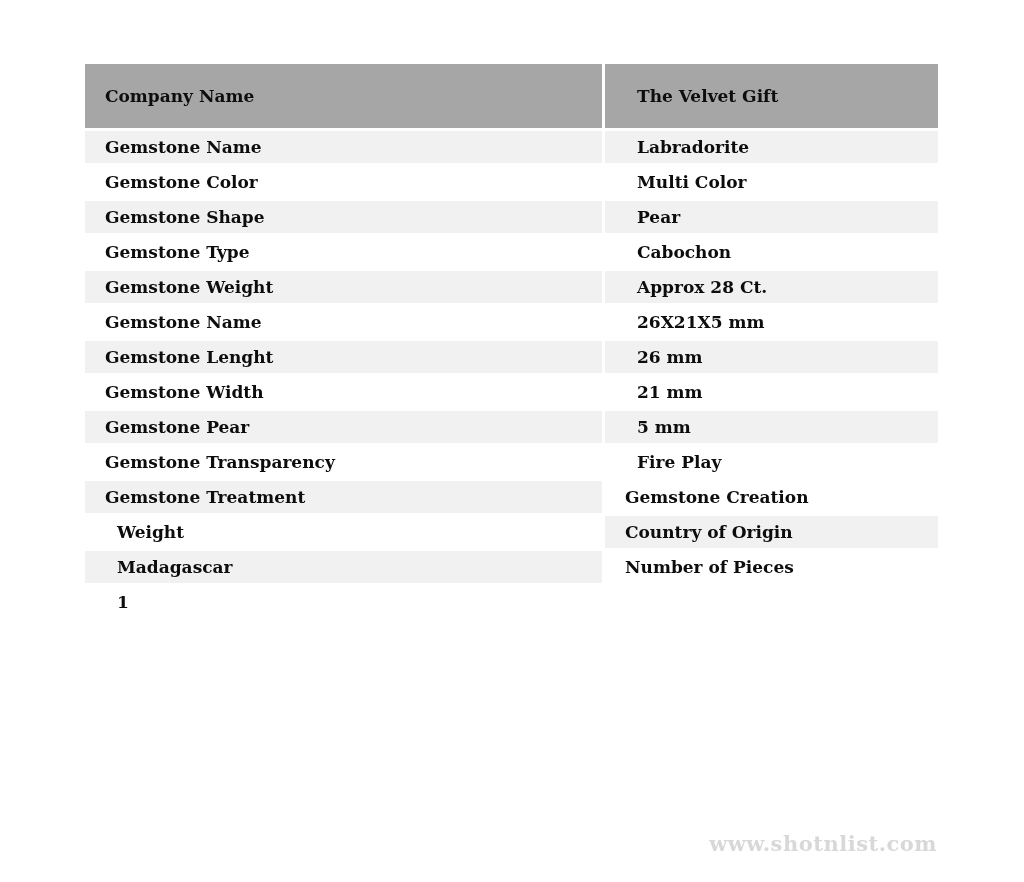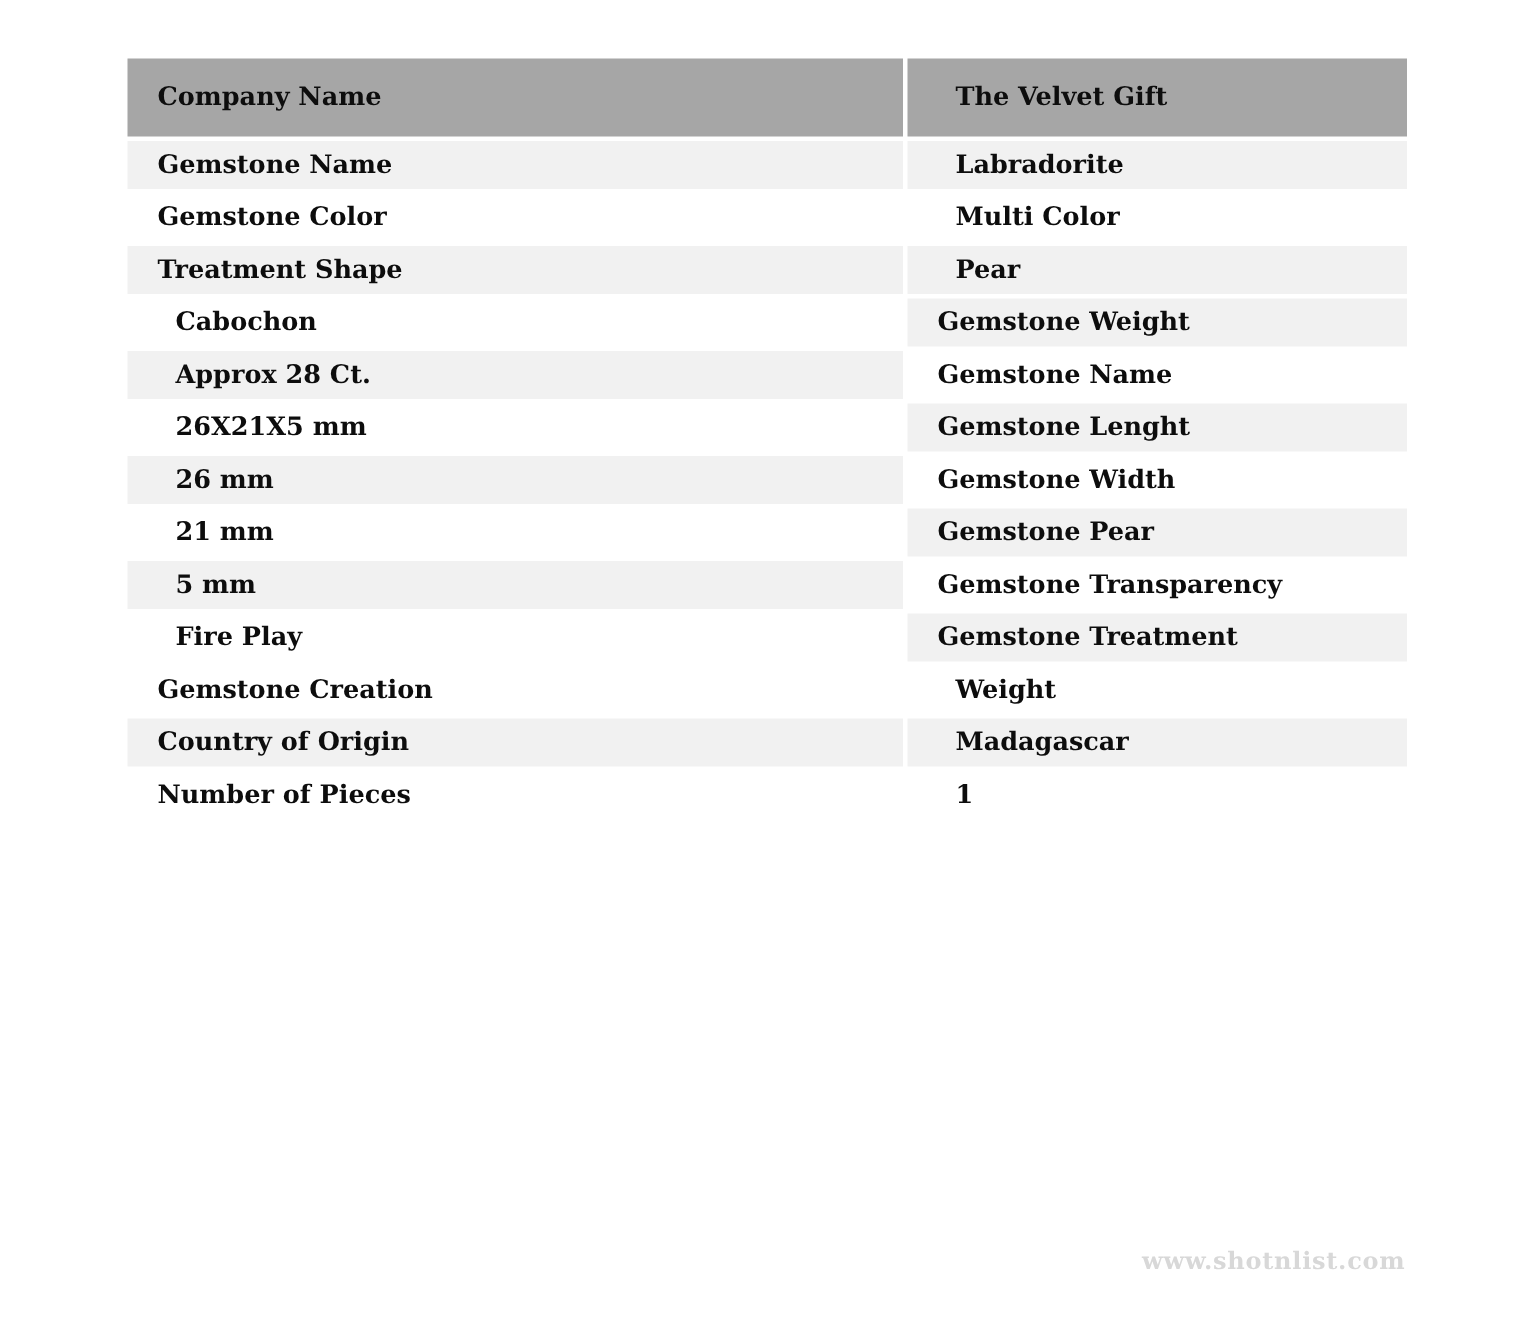--- a/index.html
+++ b/index.html
@@ -27,51 +27,53 @@
     font-weight: bold;
     font-size: 17px;
     color: #0d0d0d;
     box-sizing: border-box;
     white-space: nowrap;
     overflow: hidden;
   }
   .cell.label { padding-left: 20px; }
   .cell.value { padding-left: 32px; }
   .cell.header {
-    height: 52px;
+    height: 64px;
     background: #a6a6a6;
+    margin-top: 25px;
   }
   .cell.row { height: 32px; }
   .cell.stripe { background: #f1f1f1; }
   .cell.plain  { background: #ffffff; }
   .watermark {
     position: absolute;
     top: 831px;
     left: 85px;
     width: 852px;
     text-align: right;
     font-weight: bold;
-    font-size: 16px;
+    font-size: 21px;
     letter-spacing: 0.5px;
     color: #d8d8d8;
   }
 </style>
 </head>
 <body>
 
 <div class="spec-table">
   <div class="cell header label">Company Name</div>
   <div class="cell header value">The Velvet Gift</div>
 
 <div class="cell row label stripe">Gemstone Name</div>
     <div class="cell row value stripe">Labradorite</div>
     <div class="cell row label plain">Gemstone Color</div>
     <div class="cell row value plain">Multi Color</div>
-    <div class="cell row label stripe">Treatment Shape</div>
+    <div class="cell row label stripe">Gemstone Shape</div>
     <div class="cell row value stripe">Pear</div>
+    <div class="cell row label plain">Gemstone Type</div>
     <div class="cell row value plain">Cabochon</div>
     <div class="cell row label stripe">Gemstone Weight</div>
     <div class="cell row value stripe">Approx 28 Ct.</div>
     <div class="cell row label plain">Gemstone Name</div>
     <div class="cell row value plain">26X21X5 mm</div>
     <div class="cell row label stripe">Gemstone Lenght</div>
     <div class="cell row value stripe">26 mm</div>
     <div class="cell row label plain">Gemstone Width</div>
     <div class="cell row value plain">21 mm</div>
     <div class="cell row label stripe">Gemstone Pear</div>

